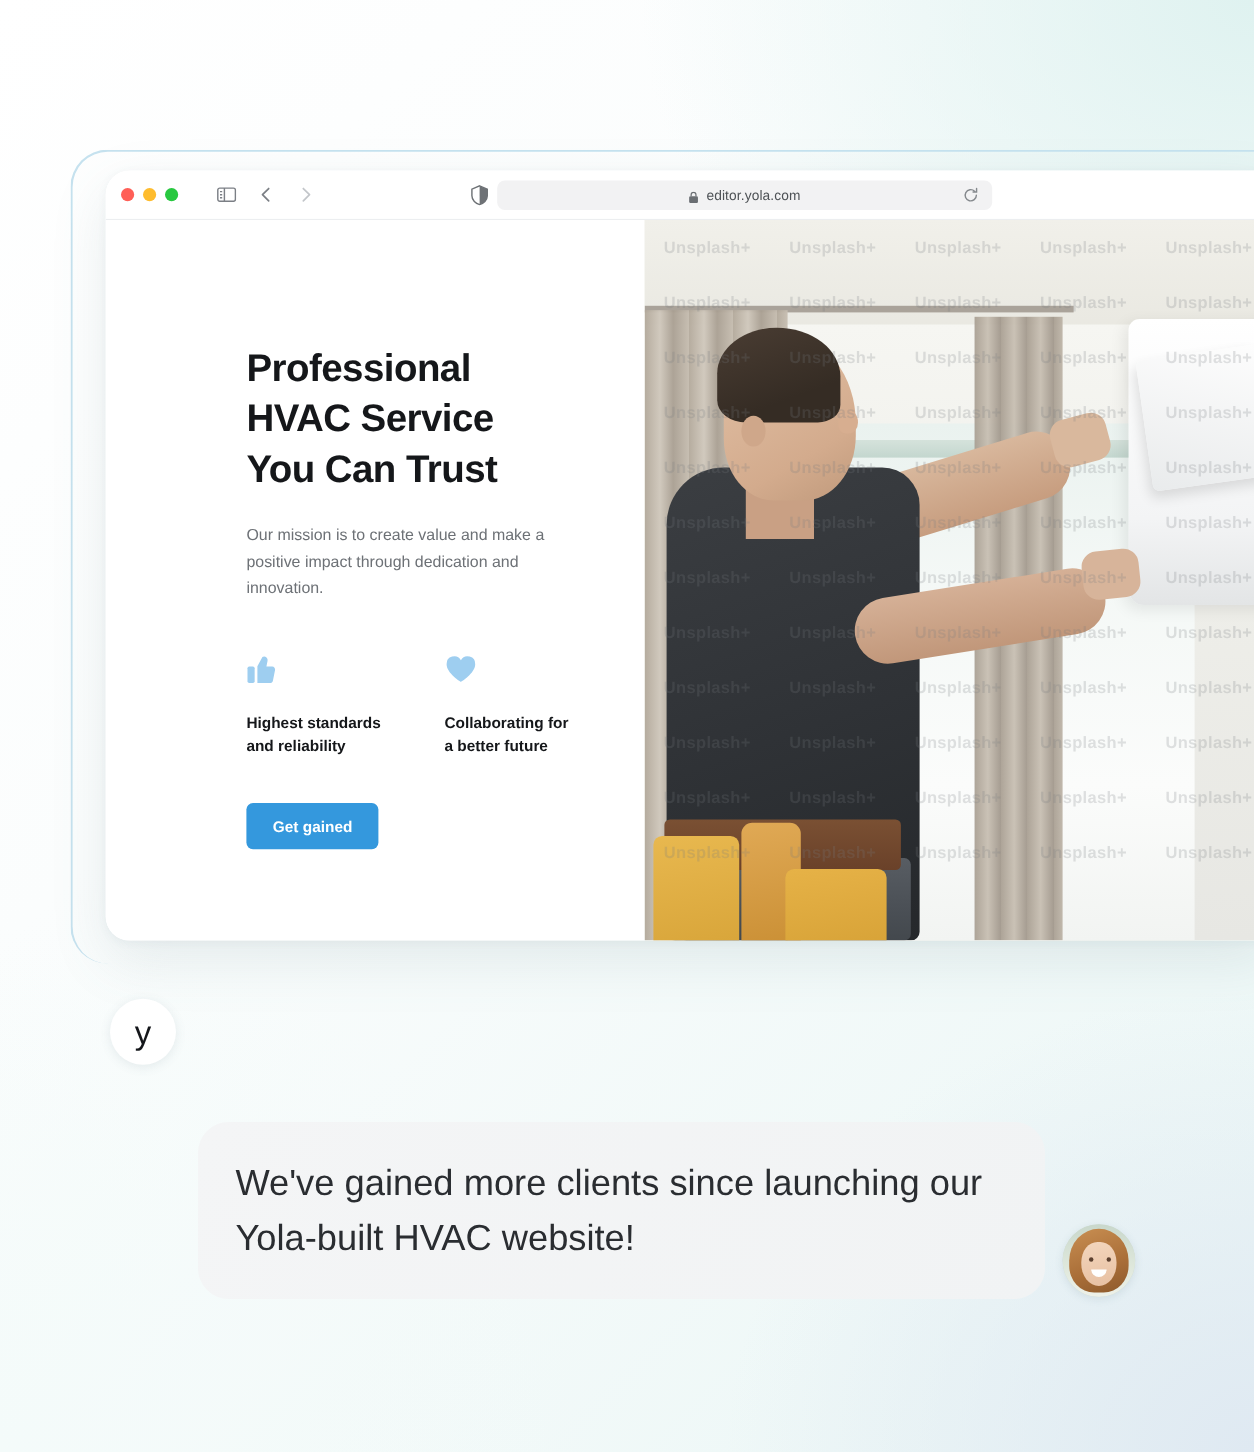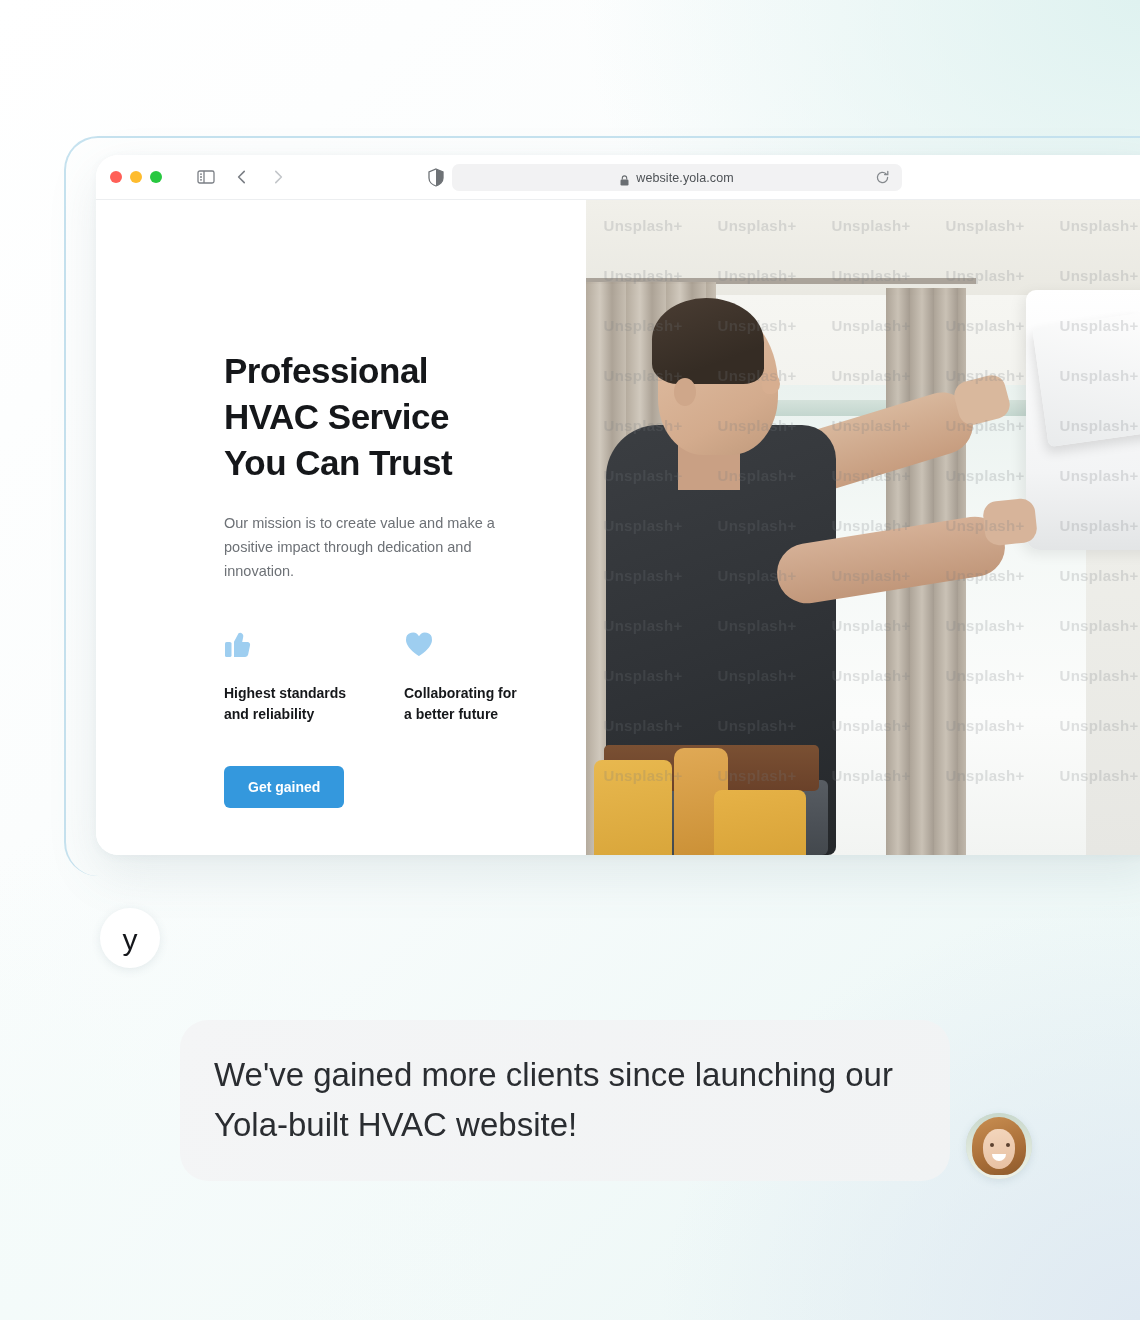--- a/index.html
+++ b/index.html
@@ -128,21 +128,20 @@
     padding: 112px 0 0 128px;
   }
 
   .hero-title {
     font-size: 35px;
     line-height: 46px;
     font-weight: bold;
     color: #15171a;
     letter-spacing: -0.5px;
     white-space: pre-line;
-    margin-top: 36px;
   }
 
   .hero-sub {
     margin-top: 25px;
     font-size: 14.5px;
     line-height: 24px;
     color: #6d7176;
     width: 285px;
   }
 
@@ -449,21 +448,21 @@
       </svg>
     </div>
 
     <div class="url-bar">
       <span class="lock-icon">
         <svg viewBox="0 0 9 11" fill="currentColor">
           <rect x="0.5" y="4.5" width="8" height="6" rx="1.2"></rect>
           <path d="M2.3 4.5 V3.1 a2.2 2.2 0 0 1 4.4 0 V4.5" fill="none" stroke="currentColor" stroke-width="1.1"></path>
         </svg>
       </span>
-      <span class="url-text">website.yola.com</span>
+      <span class="url-text">editor.yola.com</span>
       <span class="reload-icon">
         <svg viewBox="0 0 15 15" fill="none" stroke="currentColor" stroke-width="1.3" stroke-linecap="round">
           <path d="M12.6 7.5a5.1 5.1 0 1 1-1.6-3.7"></path>
           <polyline points="12.8,1.4 12.8,4.6 9.6,4.6"></polyline>
         </svg>
       </span>
     </div>
   </div>
 
   <div class="page-body">

